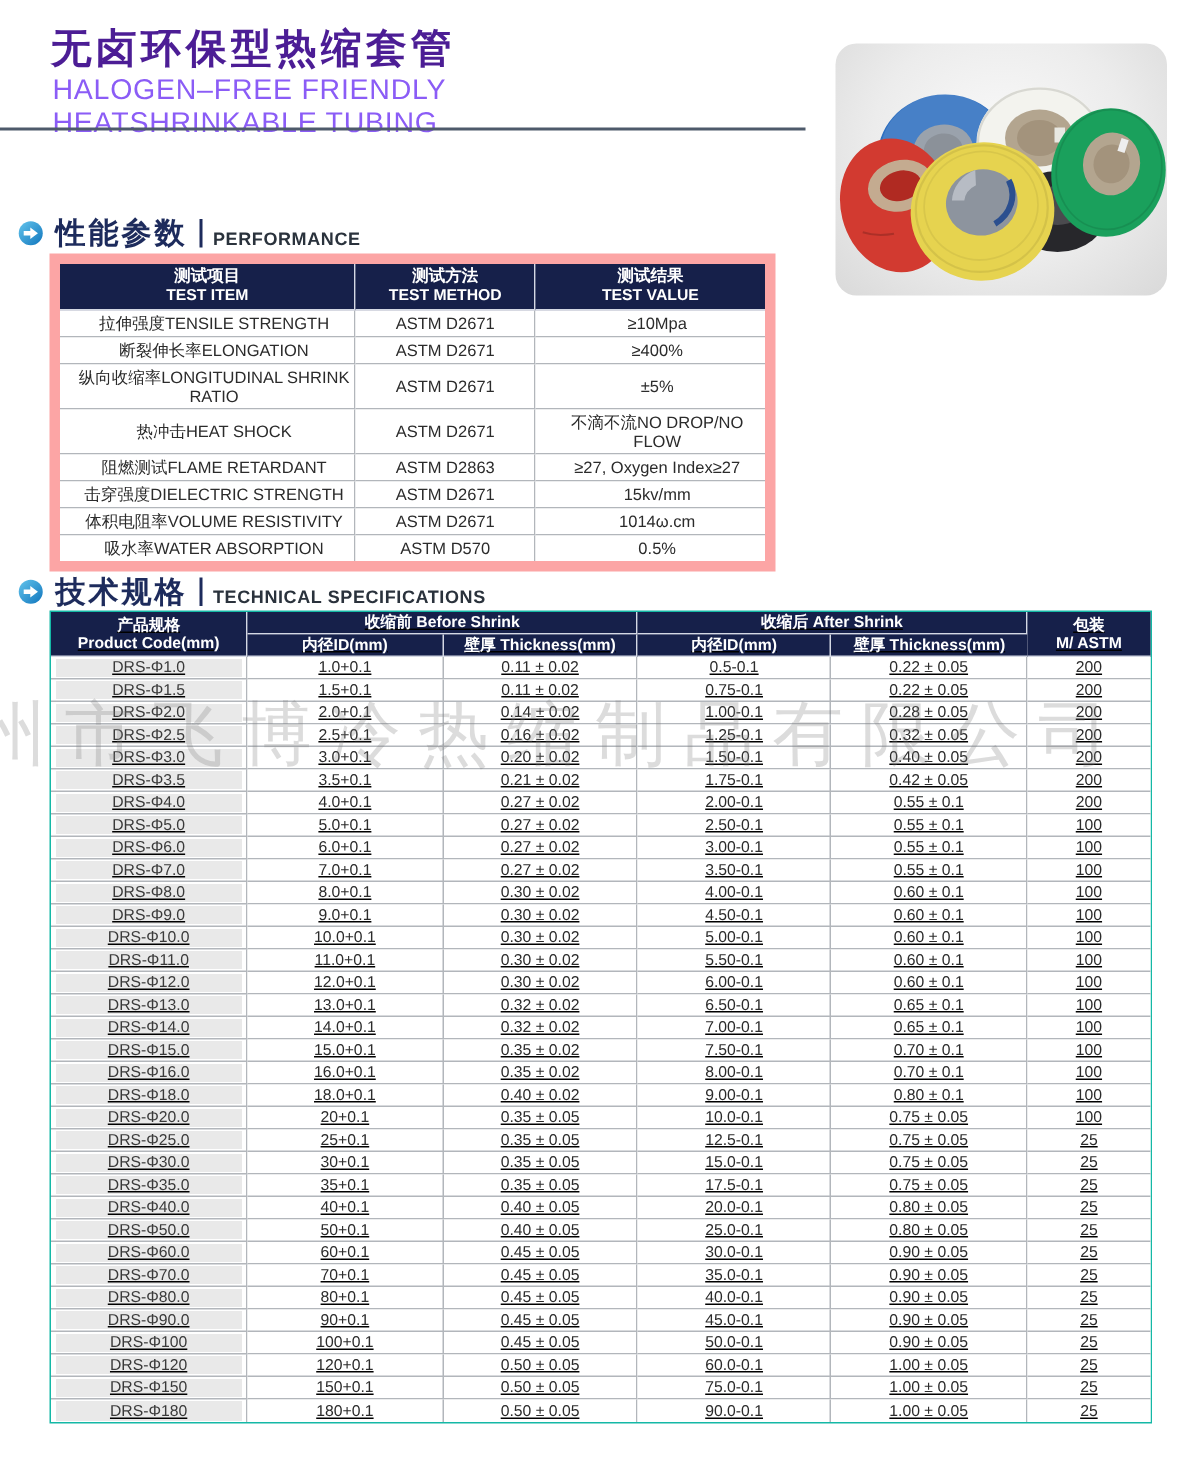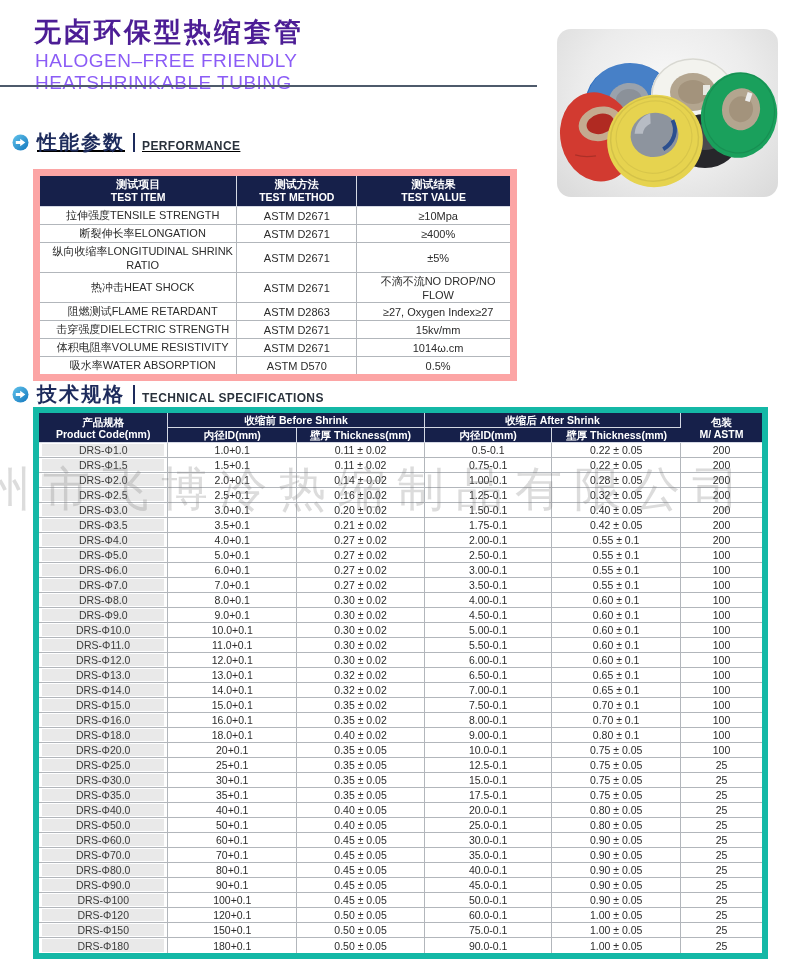--- a/index.html
+++ b/index.html
@@ -16,21 +16,21 @@
 
   
   .photo-card { position:absolute; left:557px; top:29px; width:221px; height:168px;
                 border-radius:14px;
                 background:radial-gradient(ellipse at 50% 40%, #fafafa 0%, #ececec 55%, #d9d9d9 100%);
                 overflow:hidden; }
   .photo-card svg { display:block; }
 
   
   .sec-head { position:absolute; left:12px; display:flex; align-items:center; }
-  .sec-head.perf { top:129px;text-decoration:underline; }
+  .sec-head.perf { top:142px; }
   .sec-head.spec { top:381px;text-align:center; }
   .sec-arrow { width:17px; height:17px; margin-right:8px; flex:0 0 auto; }
   .sec-cn { font-size:20px; font-weight:bold; color:#1d2b5c; letter-spacing:2px; }
   .sec-bar { width:2px; height:19px; background:#1d2b5c; margin:0 7px 0 8px; }
   .sec-en { font-size:12px; font-weight:bold; color:#2a323c; letter-spacing:0.4px; margin-top:6px; }
 
   
   table { border-collapse:separate; border-spacing:0; table-layout:fixed; }
   thead th { background:#16204a; color:#ffffff; font-weight:bold; text-align:center;
              border-right:1px solid #d4d8e4; border-bottom:1px solid #d4d8e4; }
@@ -43,21 +43,21 @@
   .perf-table { position:absolute; left:33px; top:169px; width:484px;
                 border:7px solid #fca5a5; font-size:11px; }
   .perf-table thead th { height:31px; font-size:11px; line-height:13px; padding:2px 0; }
   .perf-table thead .en { font-weight:bold; font-size:10.5px; }
   .perf-table tbody tr { height:17px; }
   .perf-table td { padding:1px 0 1px 9px; text-align:center; }
   .perf-table td.p-method { text-align:center; padding-left:0; }
 
   
   .spec-table { position:absolute; left:33px; top:407px; width:735px;
-                border:6px solid #14b8a6; font-size:10.5px; }
+                border:1px solid #14b8a6; font-size:10.5px;text-decoration:underline; }
   .spec-table thead tr { height:15px; }
   .spec-table thead th { font-size:10.5px; line-height:12px; padding:1px 0; }
   .spec-table thead th.span2 { line-height:12px; }
   .spec-table tbody tr { height:15px; }
   .spec-table td { text-align:center; padding:0; }
   .spec-table td.code { background-color:#e9e9e9; background-clip:content-box; padding:1px 3px; color:#3a3a3a; }
 
   
   .watermark { position:absolute; left:-16px; top:458px; width:830px; z-index:6;
                font-size:47px; letter-spacing:12px; color:rgba(125,125,125,0.27);

